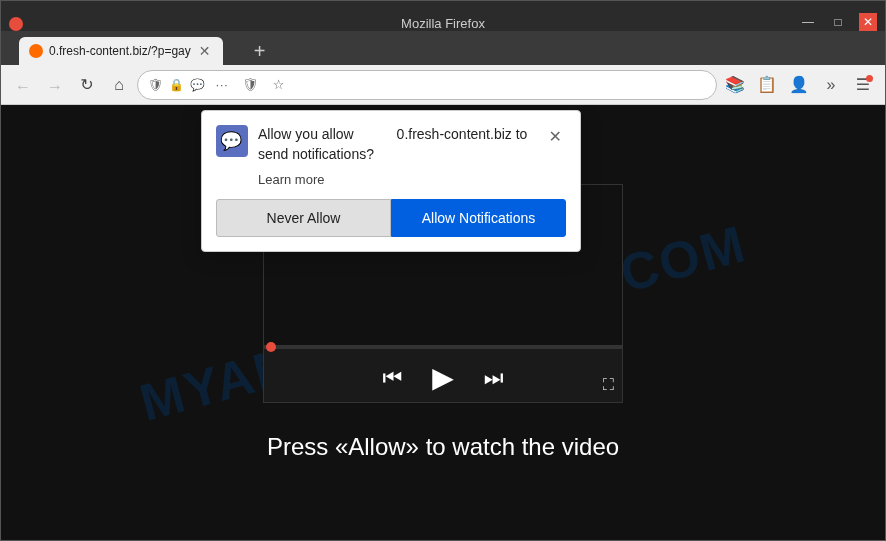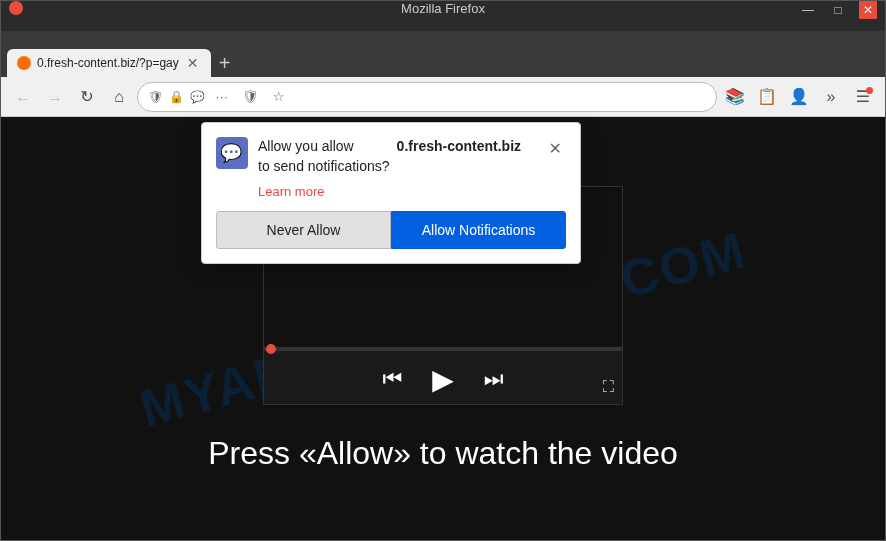--- a/index.html
+++ b/index.html
@@ -12,21 +12,21 @@
       display: flex;
       flex-direction: column;
       border: 1px solid #555;
     }
 
     
     .title-bar {
       background: #2b2b2b;
       height: 30px;
       display: flex;
-      align-items: flex-start;
+      align-items: flex-end;
       justify-content: space-between;
       padding: 0 8px;
       flex-shrink: 0;
     }
     .title-bar-left {
       display: flex;
       align-items: center;
       gap: 6px;
     }
     .traffic-light {
@@ -51,25 +51,26 @@
       font-size: 12px;
       cursor: pointer;
       width: 18px; height: 18px;
       display: flex; align-items: center; justify-content: center;
     }
     .win-btn.close { background: #e74c3c; color: white; }
 
     
     .tab-bar {
       background: #3a3a3a;
-      height: 46px;
+      height: 34px;
       display: flex;
       align-items: flex-end;
-      padding: 0 6px;
+      padding: 0 18px;
       flex-shrink: 0;
+      gap: 23px;
     }
     .tab {
       background: #f0f0f0;
       border-radius: 6px 6px 0 0;
       height: 28px;
       display: flex;
       align-items: center;
       padding: 0 10px;
       gap: 6px;
       font-size: 12px;
@@ -229,21 +230,21 @@
       border-radius: 50%;
       position: absolute;
       left: 2px;
       top: -3px;
       width: 10px;
       height: 10px;
     }
 
     .page-text {
       color: white;
-      font-size: 32px;
+      font-size: 24px;
       font-weight: 400;
       margin-top: 10px;
       text-align: center;
     }
 
     
     .notification-popup {
       position: absolute;
       top: 5px;
       left: 200px;
@@ -269,31 +270,31 @@
       color: white;
       font-size: 18px;
       flex-shrink: 0;
     }
     .popup-text {
       flex: 1;
       font-size: 14px;
       color: #222;
       line-height: 1.4;
     }
-    .popup-text strong { font-weight: bold; padding-left: 39px; }
+    .popup-text strong { font-weight: normal; padding-left: 39px; }
     .popup-close {
       cursor: pointer;
       color: #666;
       font-size: 16px;
       padding: 2px 4px;
       border: none;
       background: transparent;
     }
     .popup-learn-more {
-      color: #ef4444;
+      color: #404040;
       font-size: 13px;
       text-decoration: none;
       cursor: pointer;
       display: block;
       margin-left: 42px;
       margin-bottom: 12px;
     }
     .popup-buttons {
       display: flex;
       gap: 0;

